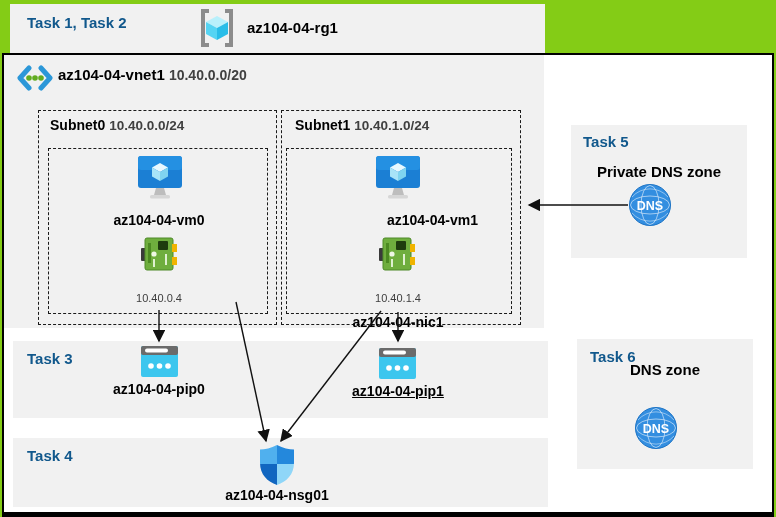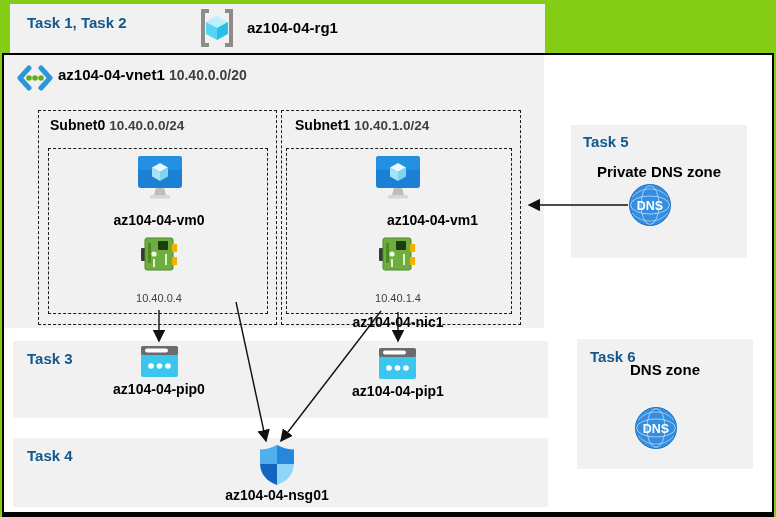--- a/index.html
+++ b/index.html
@@ -46,21 +46,21 @@
   #ip0-label{left:79px;top:292px;}  #ip1-label{left:318px;top:292px;}
 
   
   #band3{left:13px;top:341px;width:535px;height:77px;}
   #band3-label{left:27px;top:350px;text-align:center;}
   #band4{left:13px;top:438px;width:535px;height:69px;}
   #band4-label{left:27px;top:447px;}
   .task-label{font-size:15px;font-weight:700;color:#11588c;}
 
   #pip0-icon{left:141px;top:346px;} #pip1-icon{left:379px;top:348px;}
-  #pip0-label{left:79px;top:381px;} #pip1-label{left:318px;top:383px;}
+  #pip0-label{left:79px;top:381px;} #pip1-label{left:318px;top:383px;text-decoration:underline;}
 
   #nsg-icon{left:260px;top:445px;}
   #nsg-label{left:197px;top:487px;}
 
   
   #box5{left:571px;top:125px;width:176px;height:133px;}
   #box5-label{left:583px;top:133px;}
   #box5-title{left:571px;top:163px;width:176px;font-size:15px;font-weight:700;color:#000;}
   #dns5-icon{left:629px;top:184px;}
   #box5-zone{left:571px;top:228px;width:176px;font-size:15px;font-weight:700;color:#000;}

